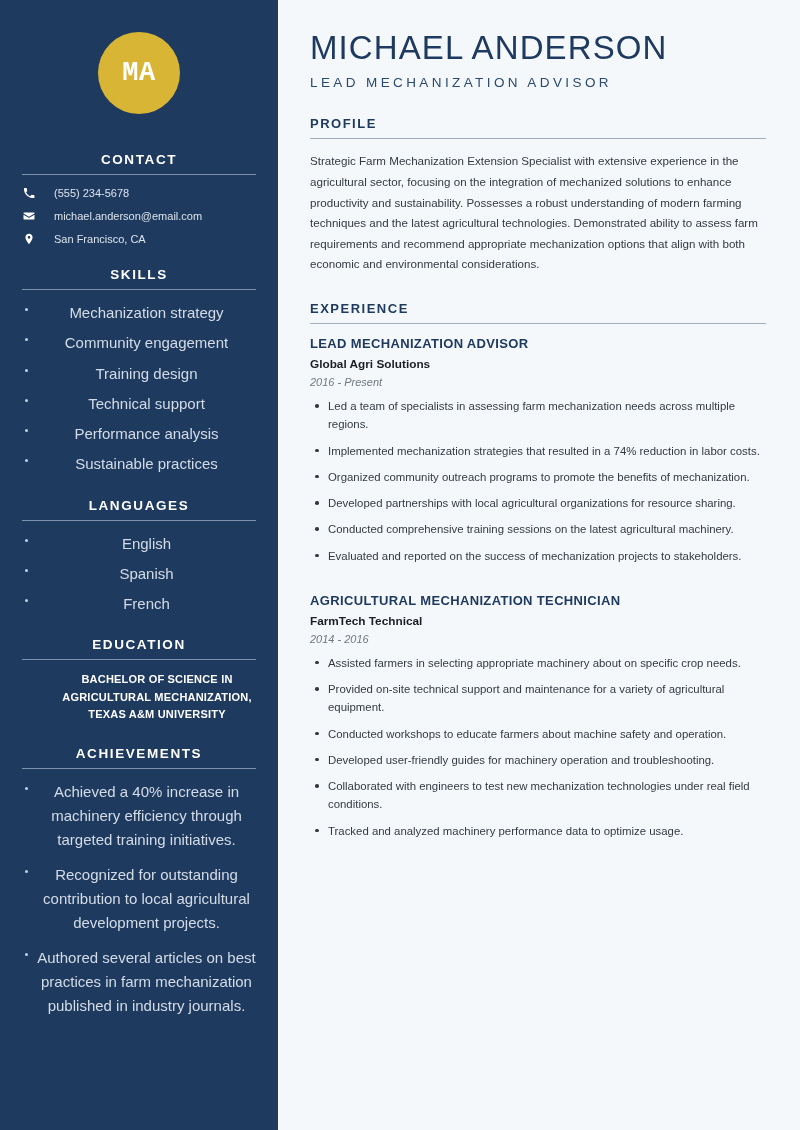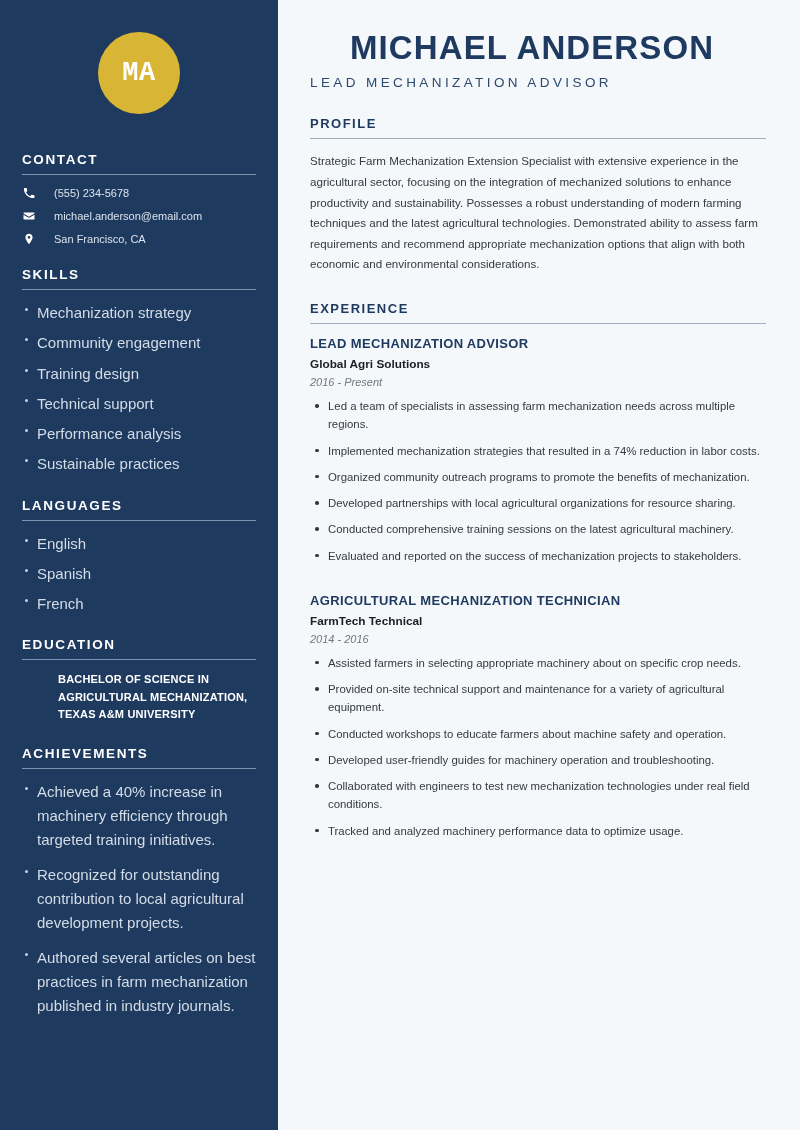--- a/index.html
+++ b/index.html
@@ -49,21 +49,21 @@
     background: #d9b535;
     color: #ffffff;
     display: flex;
     align-items: center;
     justify-content: center;
     font-size: 27px;
     font-weight: bold;
     letter-spacing: 0.5px;
   }
 
-  .side-section { margin-bottom: 22px; }
+  .side-section { margin-bottom: 22px; text-align: center; }
 
   .side-heading {
     color: #ffffff;
     font-size: 13.5px;
     font-weight: bold;
     letter-spacing: 1.6px;
     padding-bottom: 7px;
   }
 
   .side-rule {
@@ -128,24 +128,23 @@
   
   .main {
     flex: 1 1 auto;
     background: #f5f8fa;
     padding: 30px 34px 30px 32px;
   }
 
   .name {
     color: #1f3a60;
     font-size: 33px;
-    font-weight: bold;
+    font-weight: normal;
     letter-spacing: 1.1px;
     line-height: 1.1;
-    margin-left: 40px;
   }
 
   .role {
     color: #2b4a70;
     font-size: 13.5px;
     letter-spacing: 3.4px;
     margin-top: 9px;
     margin-bottom: 26px;
   }
 

